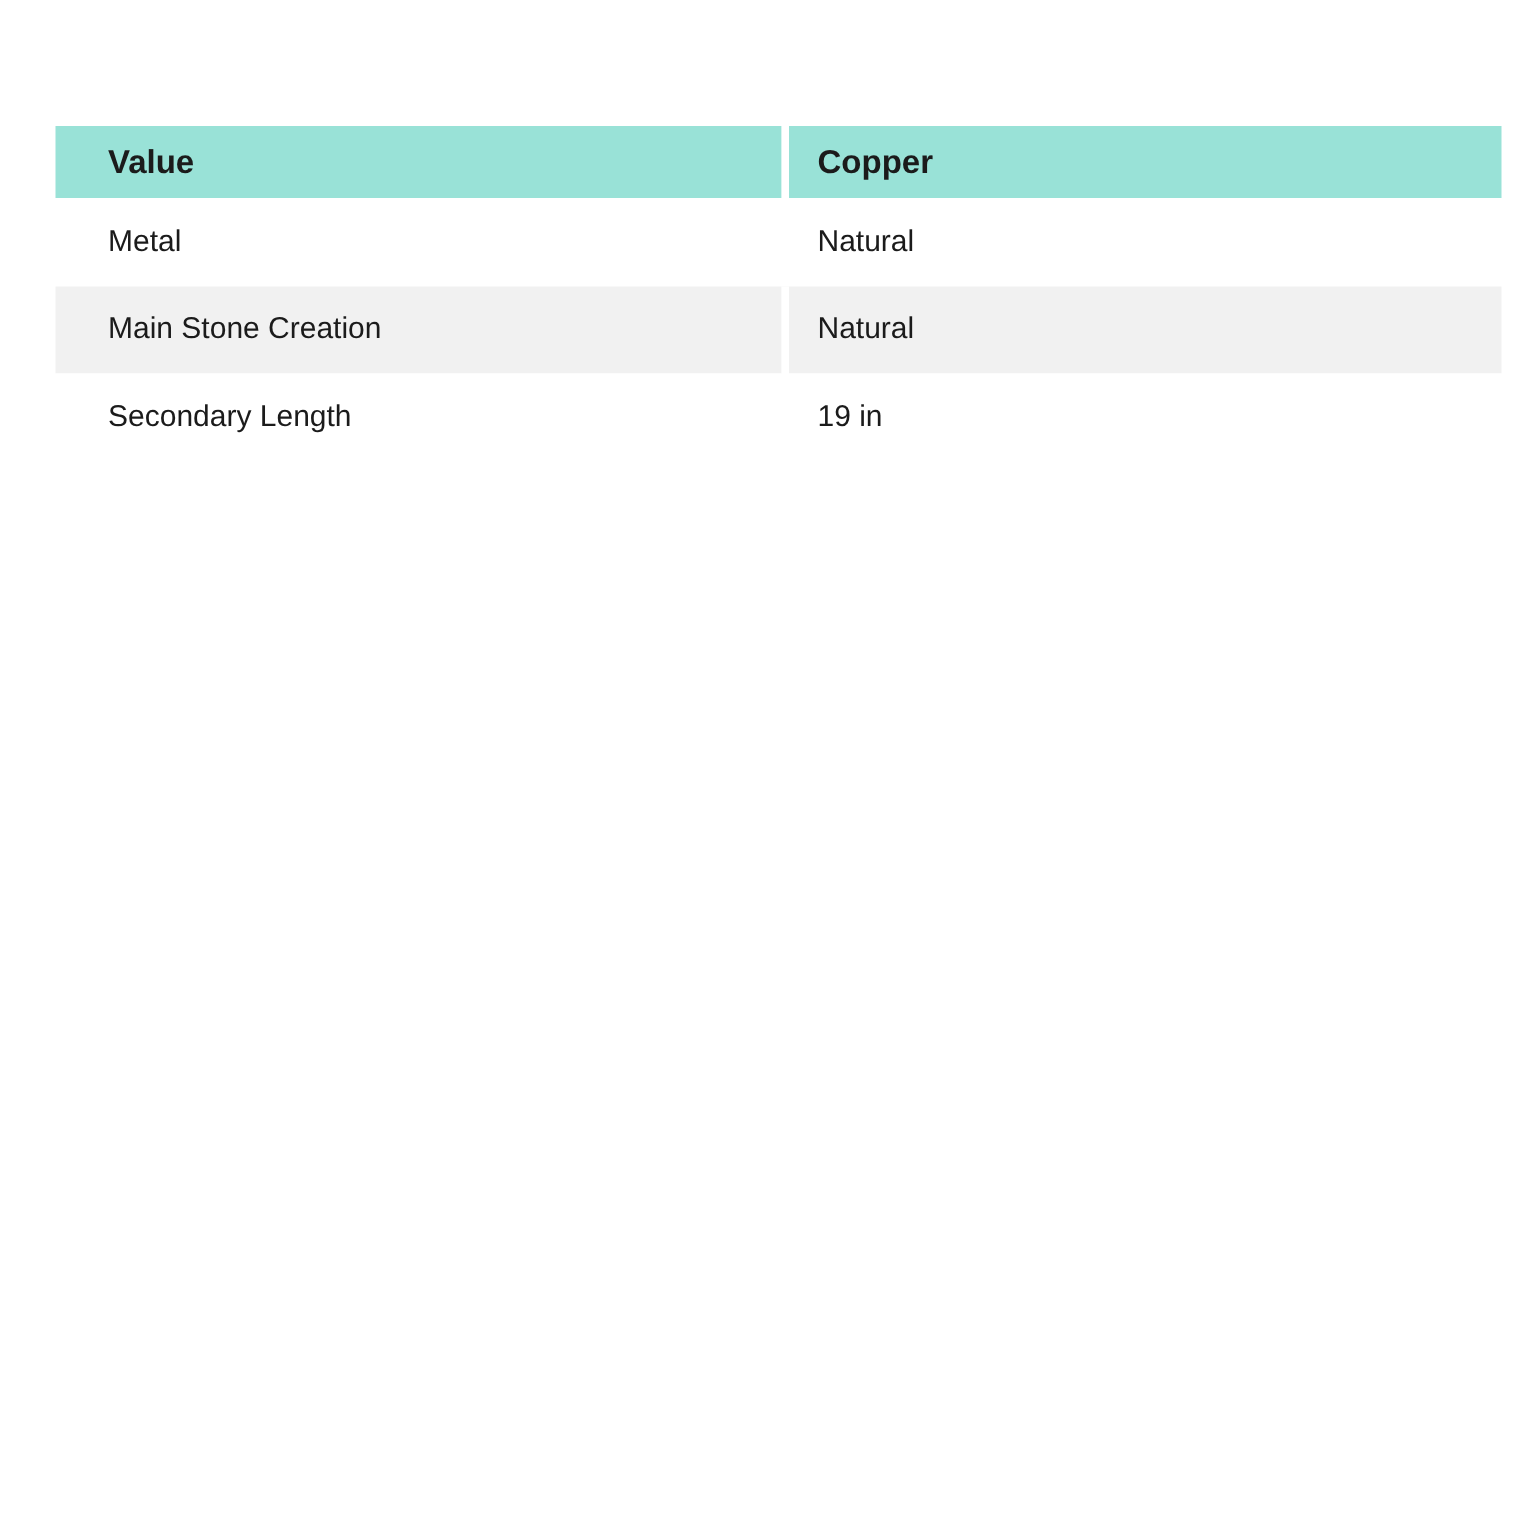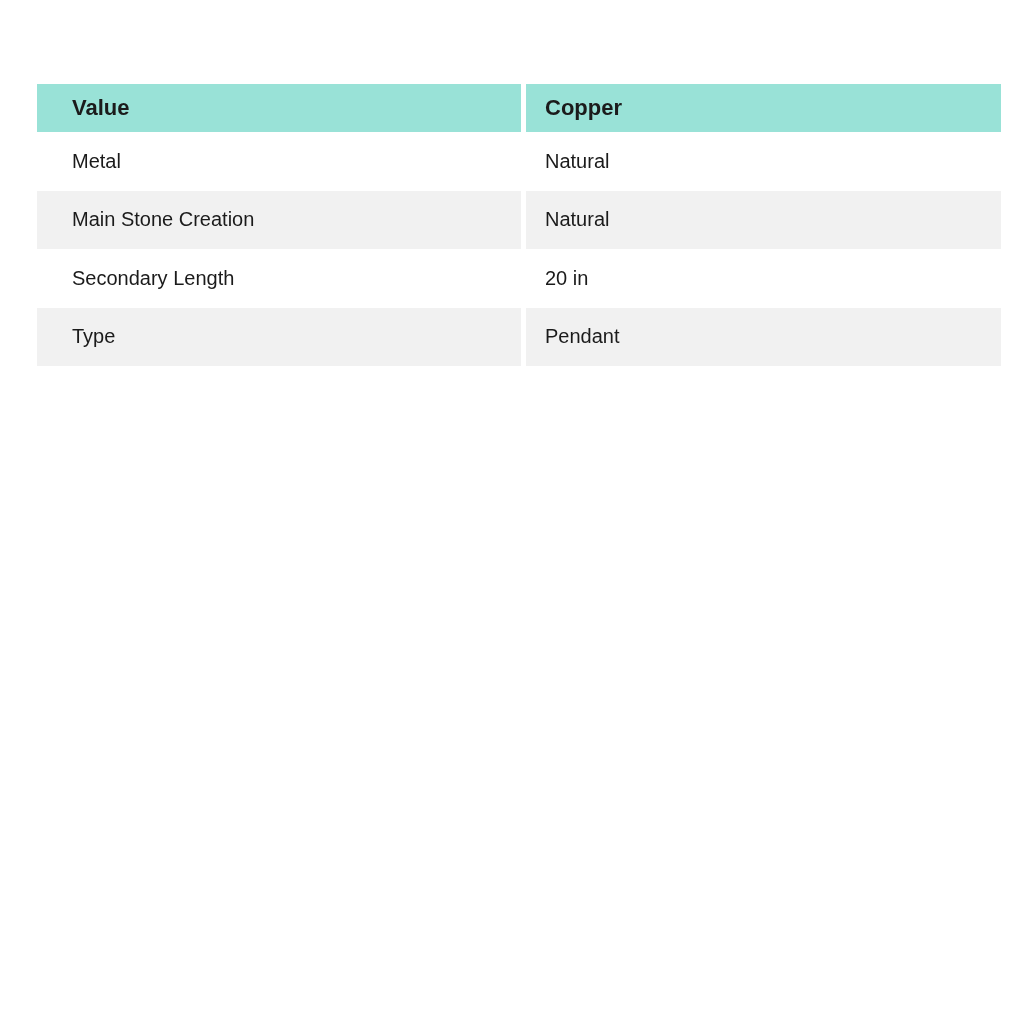--- a/index.html
+++ b/index.html
@@ -84,21 +84,17 @@
       <tr>
         <td class="cell-name">Metal</td>
         <td class="cell-value">Natural</td>
       </tr>
       <tr>
         <td class="cell-name">Main Stone Creation</td>
         <td class="cell-value">Natural</td>
       </tr>
       <tr>
         <td class="cell-name">Secondary Length</td>
-        <td class="cell-value">20 in</td>
-      </tr>
-      <tr>
-        <td class="cell-name">Type</td>
-        <td class="cell-value">Pendant</td>
+        <td class="cell-value">19 in</td>
       </tr>
     </tbody>
   </table>
 </div>
 
 </body></html>

